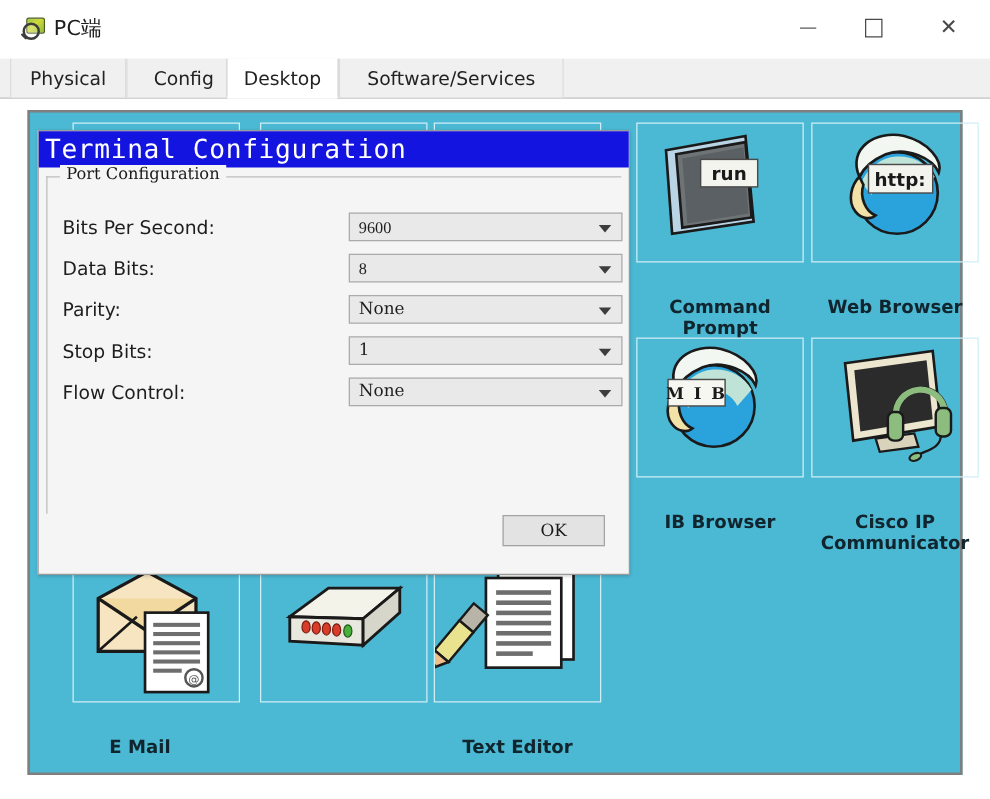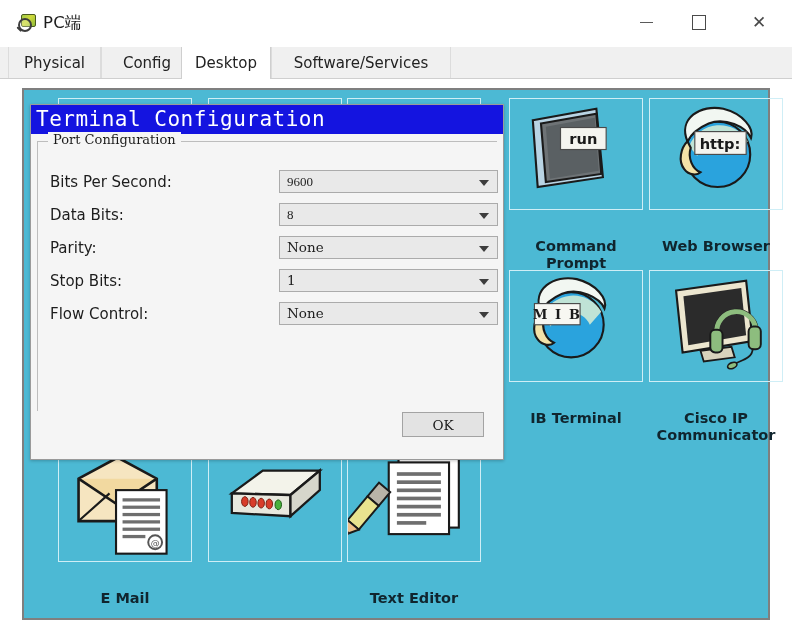--- a/index.html
+++ b/index.html
@@ -184,21 +184,21 @@
   
   .col0 { left: 34px; }
   .col1 { left: 184px; }
   .col2 { left: 323px; }
   .col3 { left: 485px; }
   .col4 { left: 625px; }
   .row0 { top: 8px; }
   .row1 { top: 180px; }
   .row2 { top: 360px; }
 
-  .lbl-col0 { left: 21px; }
+  .lbl-col0 { left: 8px; }
   .lbl-col1 { left: 171px; }
   .lbl-col2 { left: 310px; }
   .lbl-col3 { left: 472px; }
   .lbl-col4 { left: 612px; }
   .lbl-row0 { top: 148px; }
   .lbl-row1 { top: 320px; }
   .lbl-row2 { top: 500px; }
 
   
   .art { position: absolute; left: 0; top: 0; width: 100%; height: 100%; }
@@ -400,21 +400,21 @@
           <path d="M18 42 C6 14, 34 -4, 62 2 C86 8, 100 26, 96 38 C90 24, 64 12, 44 20 C30 26, 22 34, 18 42 Z" fill="#f2f7f2" stroke="#1a1a1a" stroke-width="2.6"></path>
           <path d="M18 42 C10 50, 6 66, 14 76 C20 84, 30 84, 34 80 C24 76, 18 62, 22 50 Z" fill="#f3e2a8" stroke="#1a1a1a" stroke-width="2.6"></path>
         </g>
         <g>
           <rect x="16" y="40" width="56" height="26" fill="#f7f7f2" stroke="#4a4a4a" stroke-width="1.4"></rect>
           <text x="44" y="59" font-family="DejaVu Serif, serif" font-size="16" font-weight="bold" fill="#1a1a1a" text-anchor="middle" letter-spacing="2">M I B</text>
         </g>
       </svg>
     </div>
     <div class="icon-label lbl-col3 lbl-row1">
-      <div>IB Terminal</div>
+      <div>IB Browser</div>
     </div>
 
     <div class="icon-cell col4 row1">
       <svg class="art" viewBox="0 0 134 135">
         <g transform="translate(12,10)">
           <path d="M6 14 L92 2 L100 76 L14 90 Z" fill="#ece6cf" stroke="#1a1a1a" stroke-width="2.6"></path>
           <path d="M15 21 L86 11 L92 69 L21 81 Z" fill="#2b2b2b"></path>
           <path d="M36 88 L74 83 L78 96 L40 101 Z" fill="#d9d3bc" stroke="#1a1a1a" stroke-width="2.2"></path>
         </g>
         <g transform="translate(62,48)">

